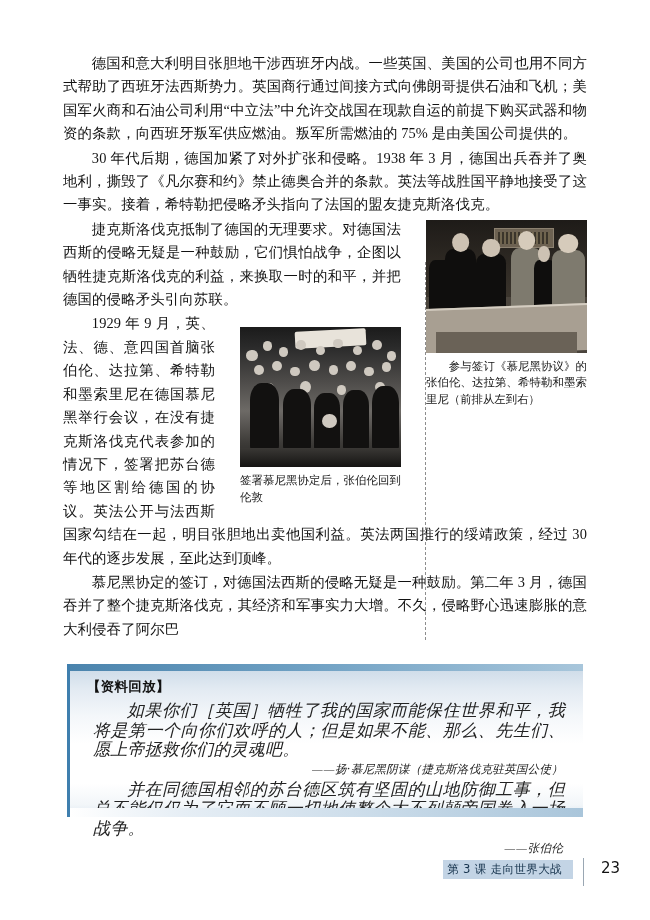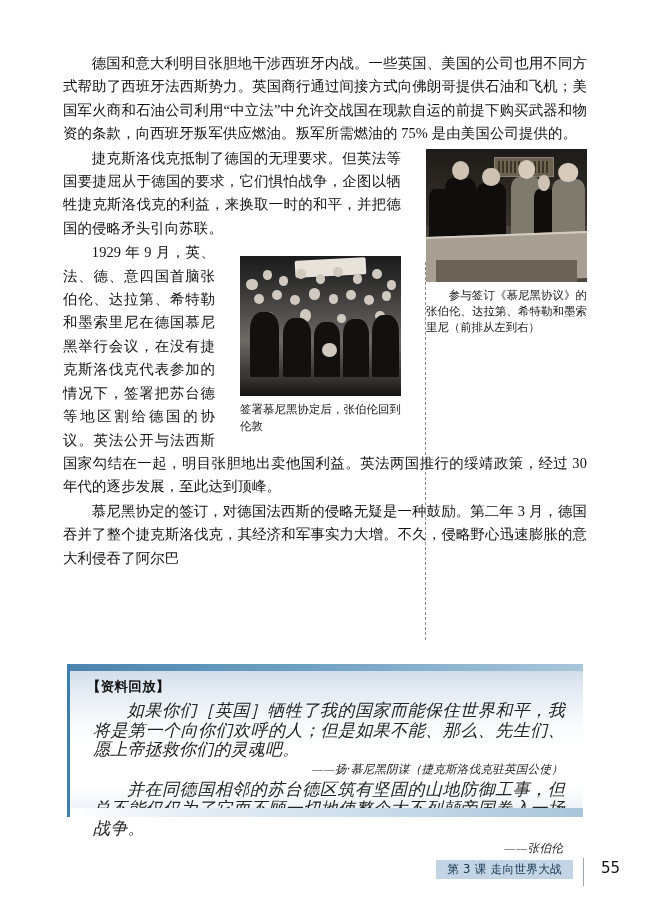--- a/index.html
+++ b/index.html
@@ -229,21 +229,21 @@
     left: 0;
     top: 858px;
     width: 650px;
     height: 30px;
   }
   .footer-band {
     position: absolute;
     right: 77px;
     top: 2px;
     height: 19px;
-    padding: 0 11px 0 11px;
+    padding: 0 11px 0 4px;
     background: #c3d4e5;
     display: flex;
     align-items: center;
     font-family: "DejaVu Sans", "Liberation Sans", sans-serif;
     font-size: 11.6px;
     color: #16334d;
     letter-spacing: 0.3px;
     box-sizing: border-box;
   }
   .footer-rule {
@@ -268,20 +268,21 @@
 </head>
 <body>
 
 <div class="page">
 
   <div class="content clearfix">
 
     <p class="body-para">德国和意大利明目张胆地干涉西班牙内战。一些英国、美国的公司也用不同方式帮助了西班牙法西斯势力。英国商行通过间接方式向佛朗哥提供石油和飞机；美国军火商和石油公司利用“中立法”中允许交战国在现款自运的前提下购买武器和物资的条款，向西班牙叛军供应燃油。叛军所需燃油的 75% 是由美国公司提供的。</p>
 
 
+    <p class="body-para">30 年代后期，德国加紧了对外扩张和侵略。1938 年 3 月，德国出兵吞并了奥地利，撕毁了《凡尔赛和约》禁止德奥合并的条款。英法等战胜国平静地接受了这一事实。接着，希特勒把侵略矛头指向了法国的盟友捷克斯洛伐克。</p>
 
     <div class="figure-col">
       <div class="fig">
         <div class="fig-photo one photo1">
           <div class="p1-wall"></div>
           <div class="p1-frame"></div>
 
           <div class="figman" style="left:2%;  width:15%; height:40%;"></div>
           <div class="figman" style="left:12%; width:19%; height:48%;">
               <span class="head"></span>
@@ -299,21 +300,21 @@
               <span class="head"></span>
             </div>
 
           <div class="p1-table"></div>
           <div class="p1-table-front"></div>
         </div>
         <div class="fig-caption">参与签订《慕尼黑协议》的张伯伦、达拉第、希特勒和墨索里尼（前排从左到右）</div>
       </div>
     </div>
 
-    <p class="body-para">捷克斯洛伐克抵制了德国的无理要求。但英法等国要捷屈从于德国的要求，它们惧怕战争，企图以牺牲捷克斯洛伐克的利益，来换取一时的和平，并把德国的侵略矛头引向苏联。</p>
+    <p class="body-para">捷克斯洛伐克抵制了德国的无理要求。对德国法西斯的侵略无疑是一种鼓励，它们惧怕战争，企图以牺牲捷克斯洛伐克的利益，来换取一时的和平，并把德国的侵略矛头引向苏联。</p>
 
     <div class="figure-col second">
       <div class="fig">
         <div class="fig-photo two photo2">
           <div class="p2-banner"></div>
 
           <div class="crowd-dot" style="left:4%;  top:16%; width:7%;  height:8%;"></div>
           <div class="crowd-dot" style="left:14%; top:10%; width:6%;  height:7%;"></div>
           <div class="crowd-dot" style="left:24%; top:14%; width:6%;  height:7%;"></div>
           <div class="crowd-dot" style="left:35%; top:9%;  width:6%;  height:7%;"></div>
@@ -362,16 +363,16 @@
       <p class="panel-source">——扬·慕尼黑阴谋（捷克斯洛伐克驻英国公使）</p>
       <p class="panel-quote">并在同德国相邻的苏台德区筑有坚固的山地防御工事，但总不能仅仅为了它而不顾一切地使整个大不列颠帝国卷入一场战争。</p>
       <p class="panel-source">——张伯伦</p>
     </div>
     <div class="panel-botbar"></div>
   </div>
 
   <div class="footer">
     <div class="footer-band">第 3 课  走向世界大战</div>
     <div class="footer-rule"></div>
-    <div class="footer-pageno">55</div>
+    <div class="footer-pageno">23</div>
   </div>
 
 </div>
 
 </body></html>

